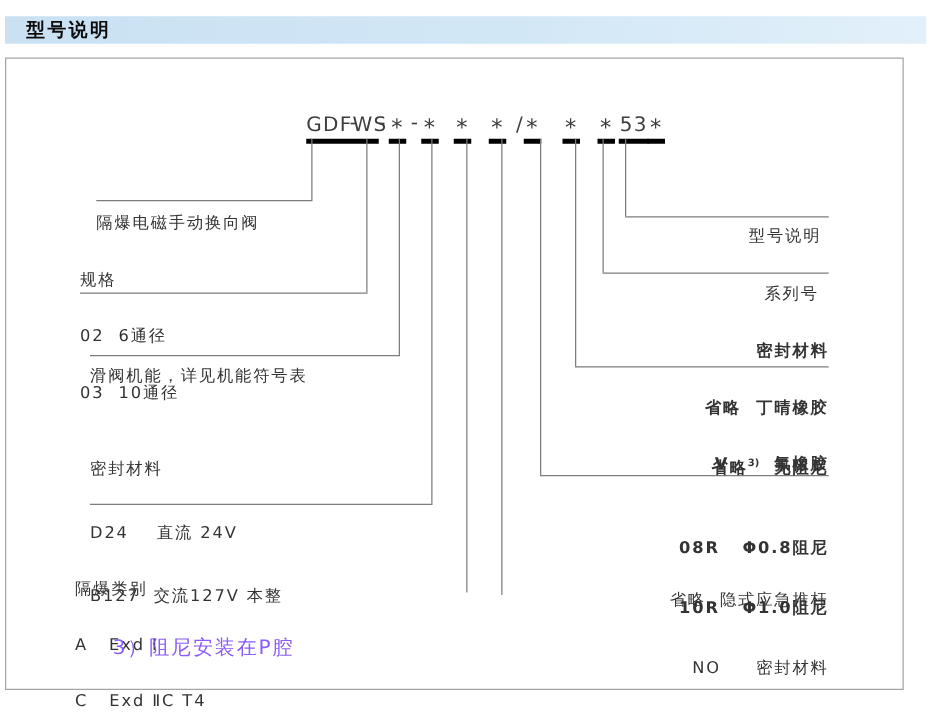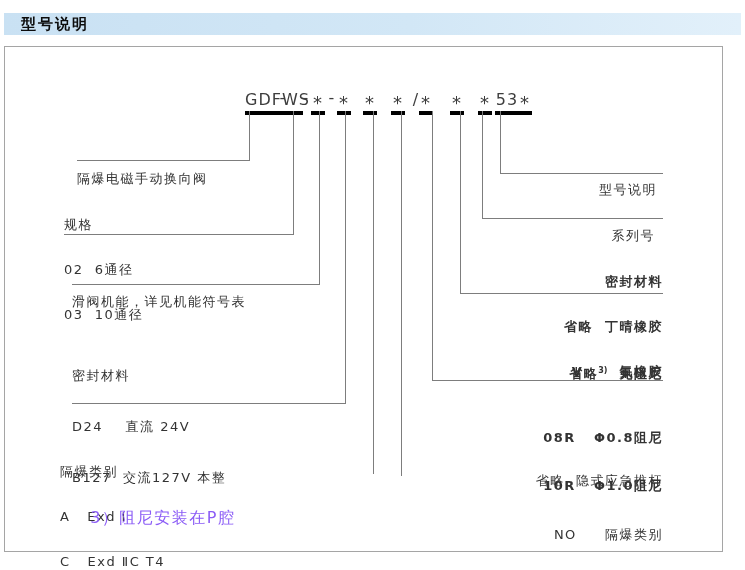--- a/index.html
+++ b/index.html
@@ -133,18 +133,18 @@
 <div class="abs lbl rgt" style="right:82px;top:315px;line-height:16px;font-weight:bold;">
   <div class="row">
     <span>省略</span><sup>3)</sup><span>  无阻尼</span>
   </div>
   <div class="row">08R   Φ0.8阻尼</div>
   <div class="row">10R   Φ1.0阻尼</div>
 </div>
 
 <div class="abs lbl rgt" style="right:82px;top:436px;line-height:18px;">
   <div class="row">省略  隐式应急推杆</div>
-  <div class="row">NO     隔爆类别</div>
+  <div class="row">NO     密封材料</div>
 </div>
 
 <div class="abs footnote" style="left:77px;top:489px;">
   <span>3）阻尼安装在P腔</span>
 </div>
 
 </body></html>

